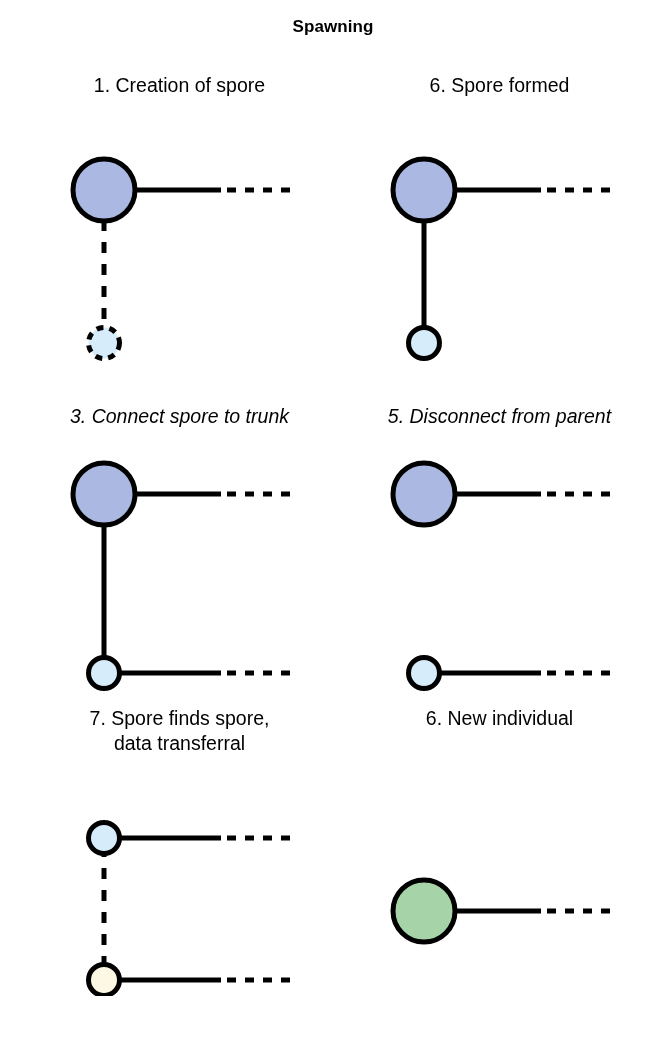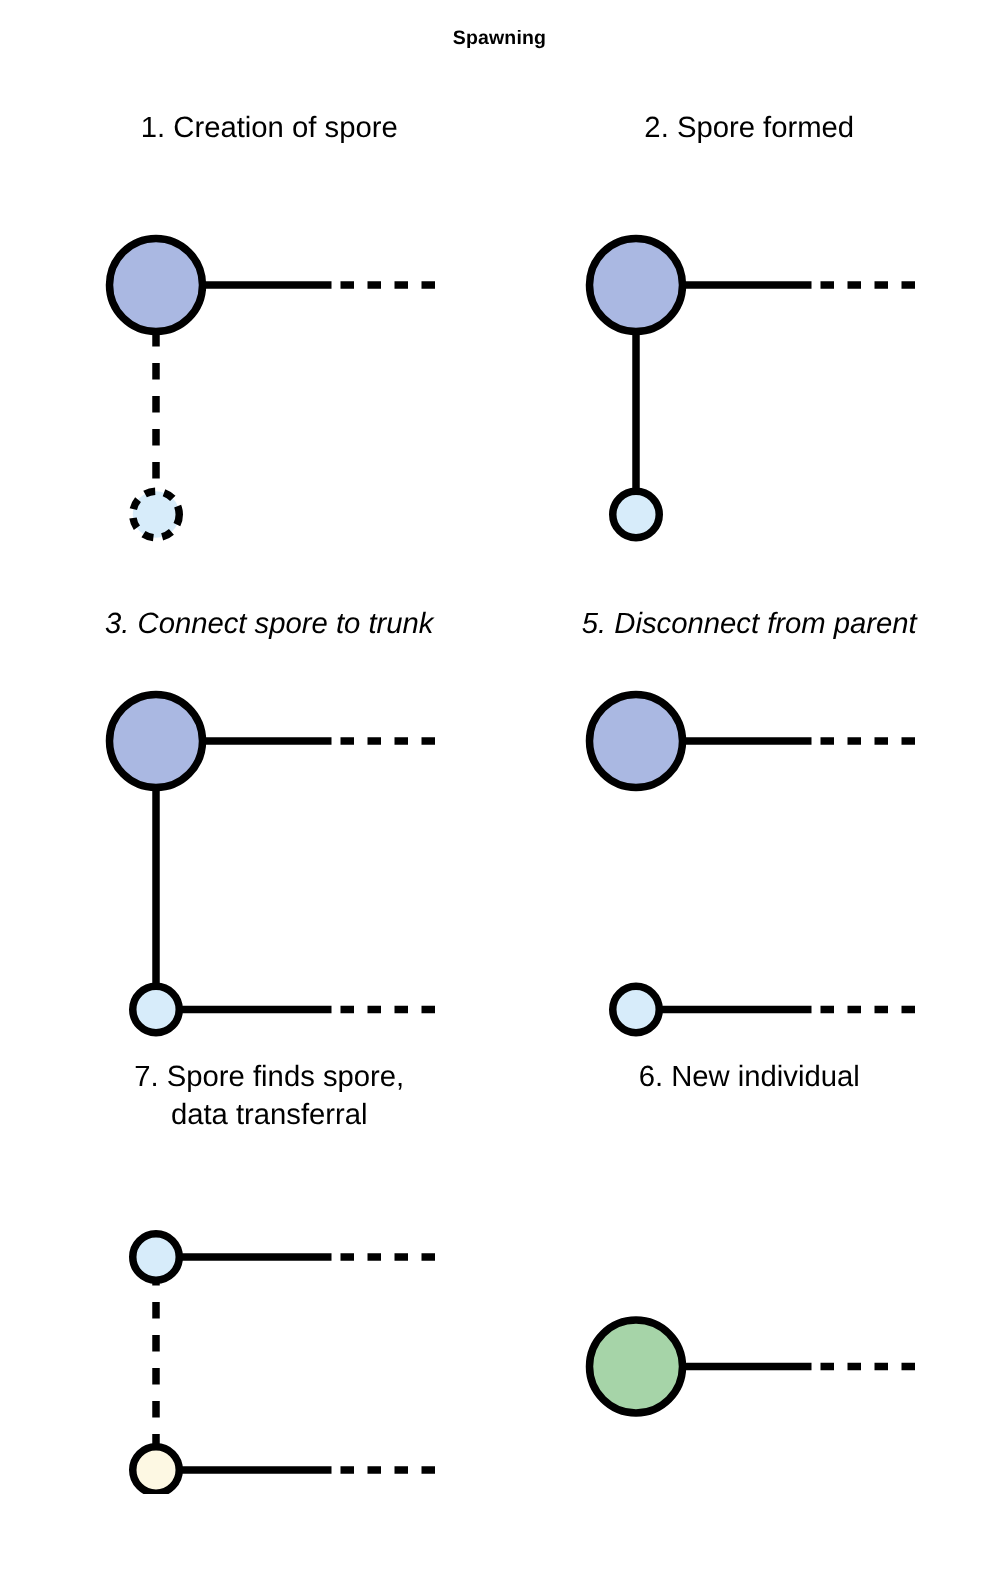--- a/index.html
+++ b/index.html
@@ -19,21 +19,21 @@
     position: relative;
     width: 666px;
     height: 1051px;
   }
   .title {
     position: absolute;
     top: 17px;
     left: 0;
     width: 666px;
     text-align: center;
-    font-size: 13px;
+    font-size: 17px;
     font-weight: bold;
     letter-spacing: 0.1px;
   }
   .panel {
     position: absolute;
     width: 333px;
   }
   .panel-caption {
     width: 333px;
     text-align: center;
@@ -70,21 +70,21 @@
         <line x1="91" y1="92" x2="208" y2="92" stroke="#000" stroke-width="5"></line>
         <line x1="214" y1="92" x2="286" y2="92" stroke="#000" stroke-width="5" stroke-dasharray="9 9"></line>
         <line x1="91" y1="100" x2="91" y2="238" stroke="#000" stroke-width="5" stroke-dasharray="11 11"></line>
         <circle cx="91" cy="92" r="31" fill="#aab8e2" stroke="#000" stroke-width="5"></circle>
         <circle cx="91" cy="245" r="15.5" fill="#d7ecfa" stroke="#000" stroke-width="5" stroke-dasharray="7 6"></circle>
       </svg>
     </div>
   </div>
 
   <div class="panel row1 colR">
-    <div class="panel-caption">2. Spore formed</div>
+    <div class="panel-caption">6. Spore formed</div>
     <div class="panel-figure">
       <svg width="333" height="290" viewBox="0 0 333 290" xmlns="http://www.w3.org/2000/svg">
         <line x1="91" y1="92" x2="208" y2="92" stroke="#000" stroke-width="5"></line>
         <line x1="214" y1="92" x2="286" y2="92" stroke="#000" stroke-width="5" stroke-dasharray="9 9"></line>
         <line x1="91" y1="100" x2="91" y2="240" stroke="#000" stroke-width="5"></line>
         <circle cx="91" cy="92" r="31" fill="#aab8e2" stroke="#000" stroke-width="5"></circle>
         <circle cx="91" cy="245" r="15.5" fill="#d7ecfa" stroke="#000" stroke-width="5"></circle>
       </svg>
     </div>
   </div>

